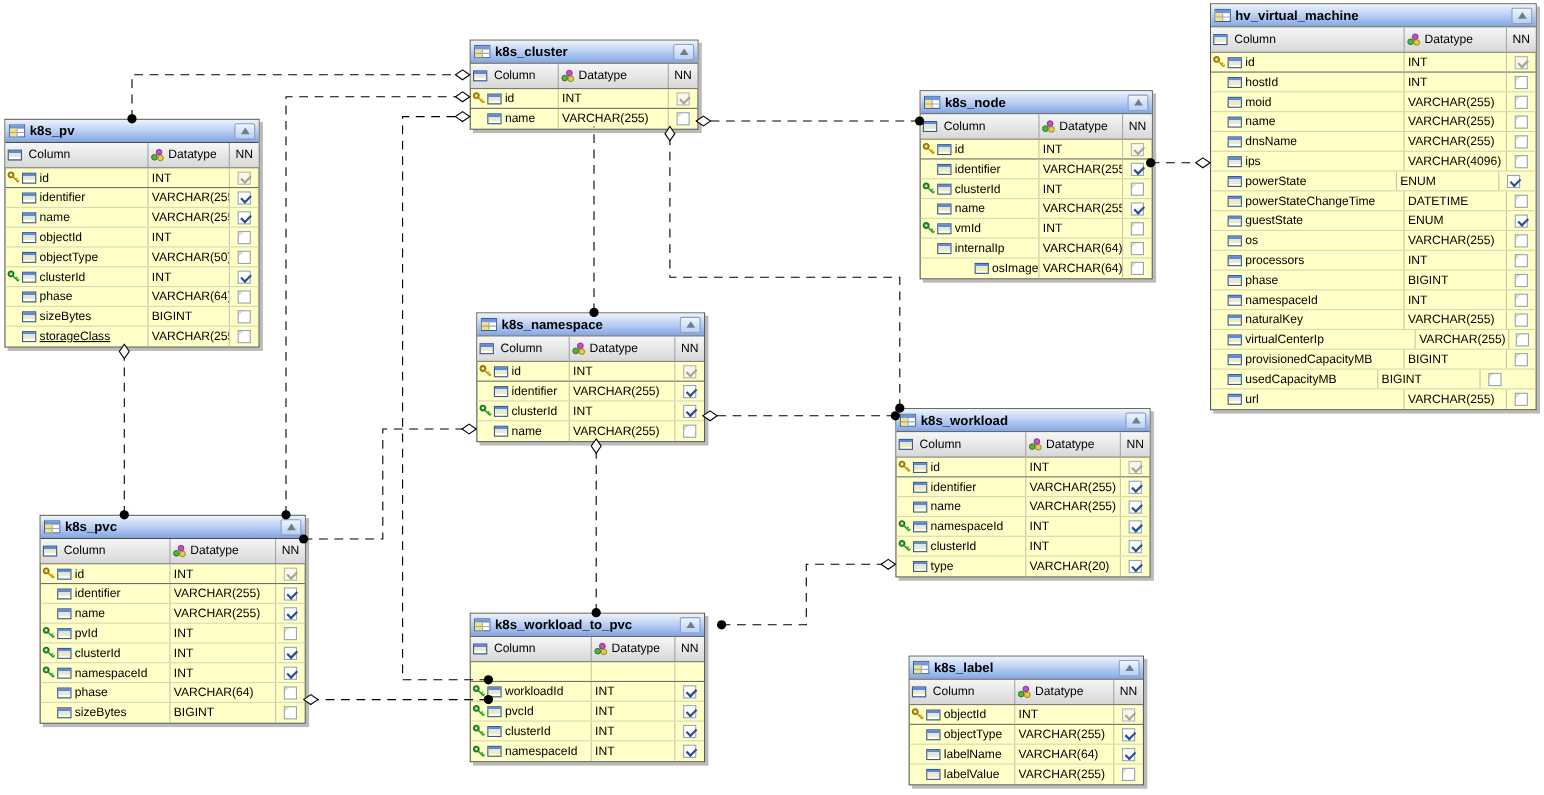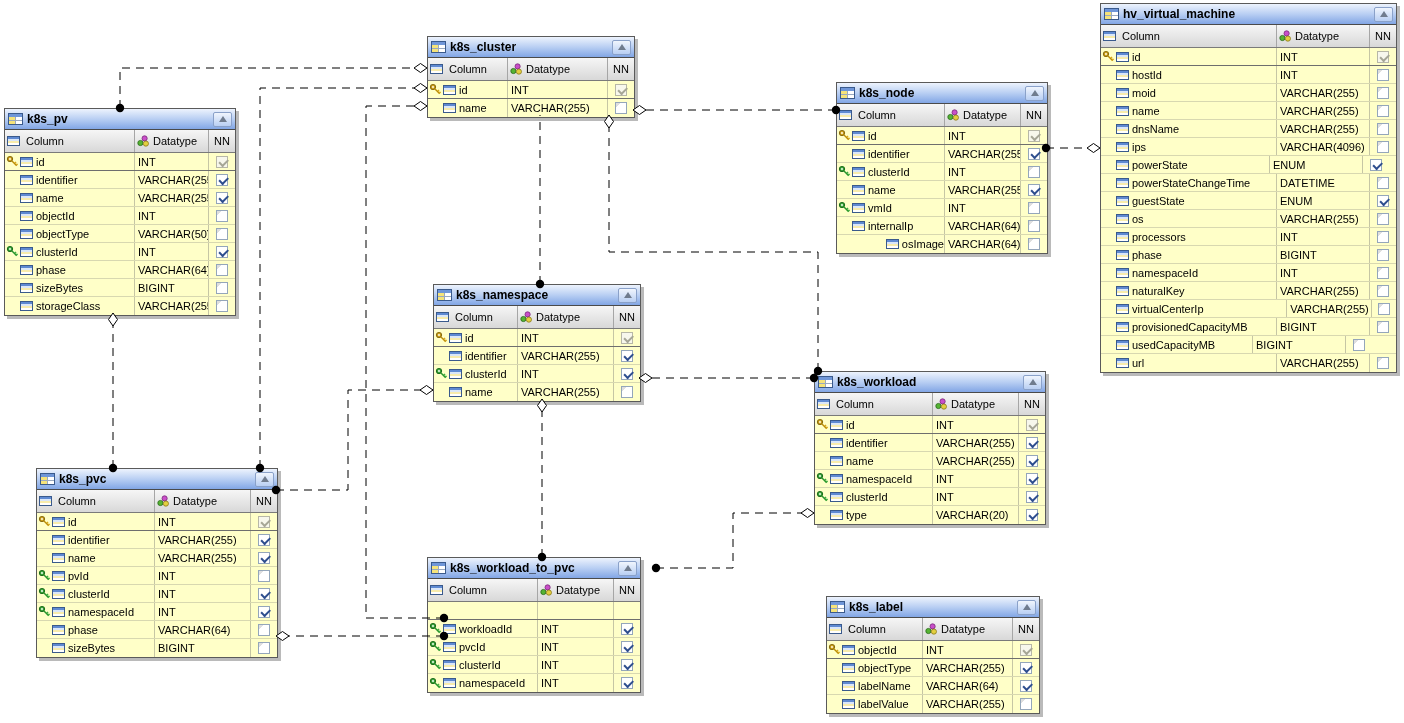--- a/index.html
+++ b/index.html
@@ -199,21 +199,21 @@
           <span>sizeBytes</span>
         </div>
         <div class="cell" style="width: 74px; padding-left: 3px;">
           <span>BIGINT</span>
         </div>
         <div class="cell nn" style="width: 26px;">
           <span class="cb off"></span>
         </div>
       </div>
       <div class="row">
-        <div class="cell" style="width: 130px;">
+        <div class="cell" style="width: 130px; text-decoration: underline;">
           <div class="key-slot"></div>
           <span class="col-icon"></span>
           <span>storageClass</span>
         </div>
         <div class="cell" style="width: 74px; padding-left: 3px;">
           <span>VARCHAR(255)</span>
         </div>
         <div class="cell nn" style="width: 26px;">
           <span class="cb off"></span>
         </div>

